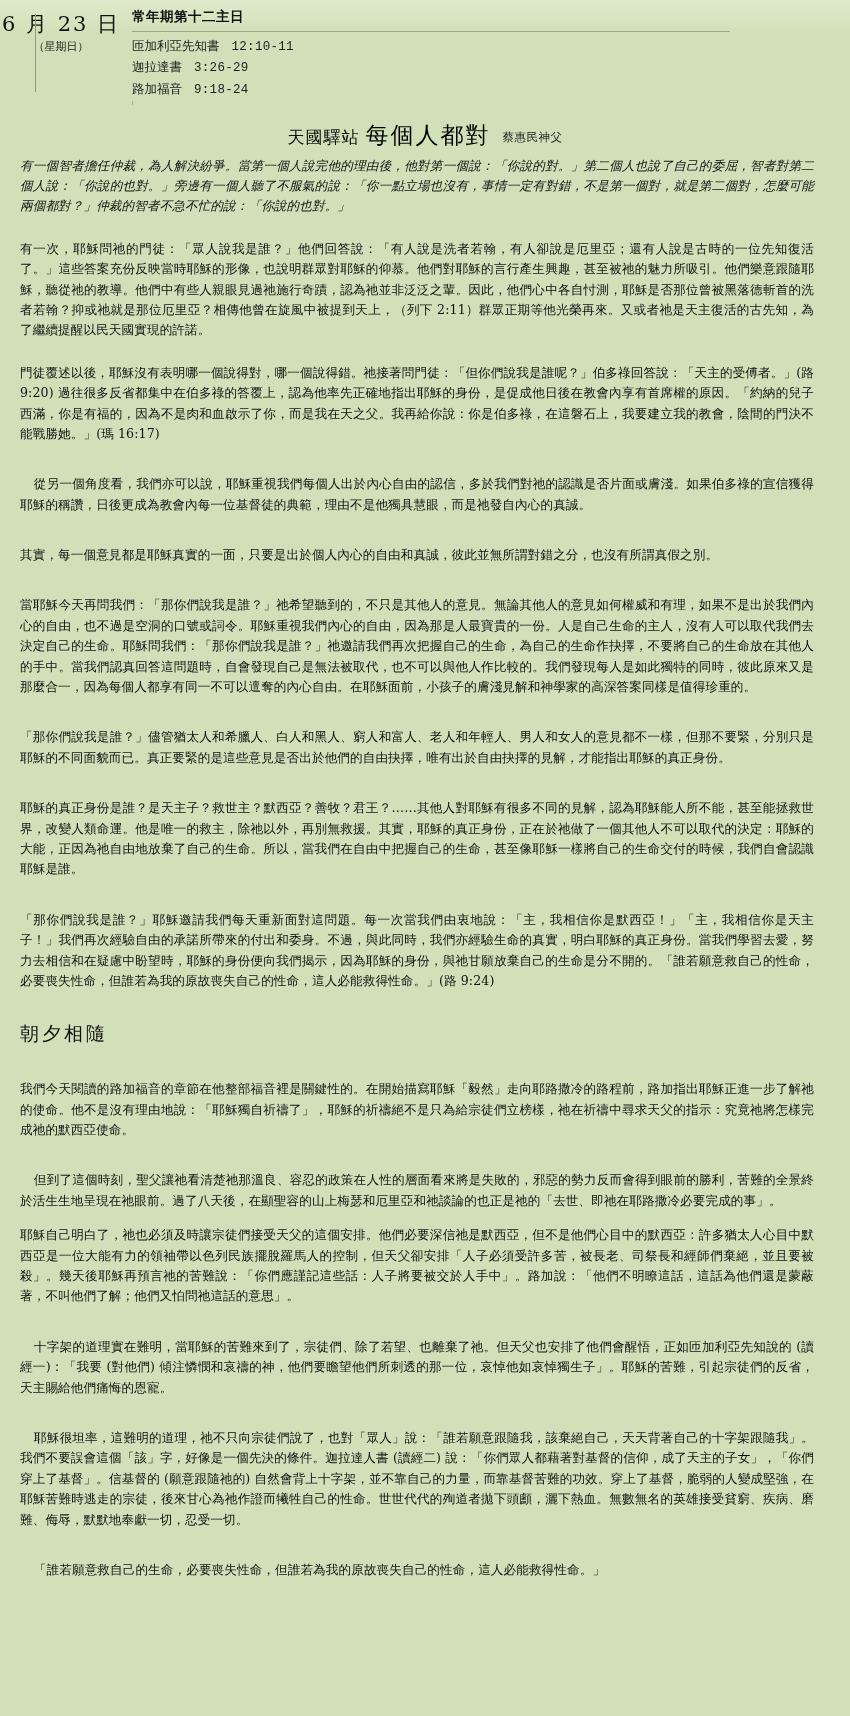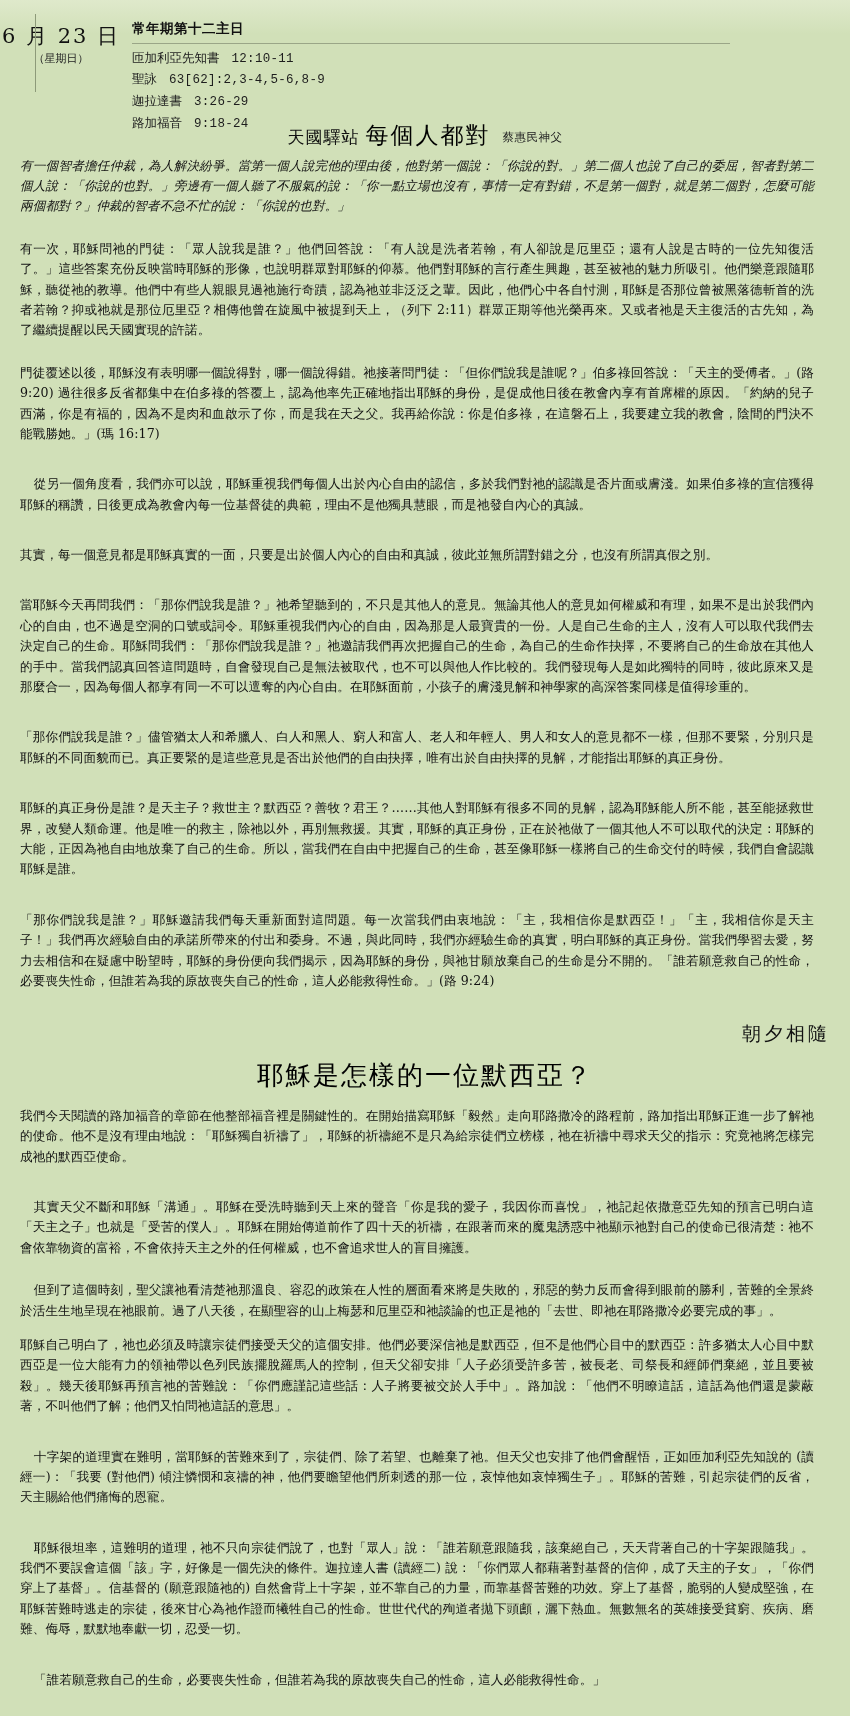--- a/index.html
+++ b/index.html
@@ -23,21 +23,21 @@
     height: 34px;
     background: linear-gradient(to bottom, #dfe9cb 0%, #d1e0b8 100%);
     pointer-events: none;
   }
 
   
   .header {
     position: relative;
     display: flex;
     align-items: flex-start;
-    padding: 20px 0 0 0;
+    padding: 8px 0 0 0;
     height: 106px;
     box-sizing: border-box;
   }
   .date-block {
     width: 122px;
     flex: 0 0 122px;
     text-align: center;
     padding-top: 4px;
   }
   .date-main {
@@ -153,26 +153,26 @@
   }
   p.body-text.gap {
     margin-bottom: 22px;
   }
   p.body-text.biggap {
     margin-bottom: 30px;
   }
 
   
   .section-divider-title {
-    text-align: right;
+    text-align: left;
     font-size: 19px;
     letter-spacing: 3px;
     color: #111;
     margin-top: 30px;
-    margin-bottom: 12px;
+    margin-bottom: 32px;
   }
   .article-title-2 {
     text-align: center;
     font-size: 26px;
     letter-spacing: 2px;
     color: #000;
     margin-bottom: 14px;
     line-height: 1.25;
   }
   .author-centered {
@@ -195,23 +195,20 @@
   <div class="date-block">
     <div class="date-main">6 月 23 日</div>
     <div class="date-weekday">（星期日）</div>
   </div>
 
   <div class="readings-block">
     <div class="season-title">常年期第十二主日</div>
     <hr class="readings-hr">
     <div class="reading-line">
       <span>匝加利亞先知書</span><span class="ref">12:10-11</span>
-    </div>
-    <div class="reading-line">
-      <span>聖詠</span><span class="ref">63[62]:2,3-4,5-6,8-9</span>
     </div>
     <div class="reading-line">
       <span>迦拉達書</span><span class="ref">3:26-29</span>
     </div>
     <div class="reading-line">
       <span>路加福音</span><span class="ref">9:18-24</span>
     </div>
   </div>
   <div class="header-bottom-rule"></div>
 </div>
@@ -230,23 +227,21 @@
   <p class="body-text biggap">當耶穌今天再問我們：「那你們說我是誰？」祂希望聽到的，不只是其他人的意見。無論其他人的意見如何權威和有理，如果不是出於我們內心的自由，也不過是空洞的口號或詞令。耶穌重視我們內心的自由，因為那是人最寶貴的一份。人是自己生命的主人，沒有人可以取代我們去決定自己的生命。耶穌問我們：「那你們說我是誰？」祂邀請我們再次把握自己的生命，為自己的生命作抉擇，不要將自己的生命放在其他人的手中。當我們認真回答這問題時，自會發現自己是無法被取代，也不可以與他人作比較的。我們發現每人是如此獨特的同時，彼此原來又是那麼合一，因為每個人都享有同一不可以邅奪的內心自由。在耶穌面前，小孩子的膚淺見解和神學家的高深答案同樣是值得珍重的。</p>
   <p class="body-text biggap">「那你們說我是誰？」儘管猶太人和希臘人、白人和黑人、窮人和富人、老人和年輕人、男人和女人的意見都不一樣，但那不要緊，分別只是耶穌的不同面貌而已。真正要緊的是這些意見是否出於他們的自由抉擇，唯有出於自由抉擇的見解，才能指出耶穌的真正身份。</p>
   <p class="body-text biggap">耶穌的真正身份是誰？是天主子？救世主？默西亞？善牧？君王？……其他人對耶穌有很多不同的見解，認為耶穌能人所不能，甚至能拯救世界，改變人類命運。他是唯一的救主，除祂以外，再別無救援。其實，耶穌的真正身份，正在於祂做了一個其他人不可以取代的決定：耶穌的大能，正因為祂自由地放棄了自己的生命。所以，當我們在自由中把握自己的生命，甚至像耶穌一樣將自己的生命交付的時候，我們自會認識耶穌是誰。</p>
   <p class="body-text">「那你們說我是誰？」耶穌邀請我們每天重新面對這問題。每一次當我們由衷地說：「主，我相信你是默西亞！」「主，我相信你是天主子！」我們再次經驗自由的承諾所帶來的付出和委身。不過，與此同時，我們亦經驗生命的真實，明白耶穌的真正身份。當我們學習去愛，努力去相信和在疑慮中盼望時，耶穌的身份便向我們揭示，因為耶穌的身份，與祂甘願放棄自己的生命是分不開的。「誰若願意救自己的性命，必要喪失性命，但誰若為我的原故喪失自己的性命，這人必能救得性命。」(路 9:24)</p>
 
 </div>
 
 <div class="article">
 
   <div class="section-divider-title">朝夕相隨</div>
-  <div class="article-title-2">耶穌是怎樣的一位默西亞？</div>
 
   <p class="body-text biggap">我們今天閱讀的路加福音的章節在他整部福音裡是關鍵性的。在開始描寫耶穌「毅然」走向耶路撒冷的路程前，路加指出耶穌正進一步了解祂的使命。他不是沒有理由地說：「耶穌獨自祈禱了」，耶穌的祈禱絕不是只為給宗徒們立榜樣，祂在祈禱中尋求天父的指示：究竟祂將怎樣完成祂的默西亞使命。</p>
-  <p class="body-text indent gap">其實天父不斷和耶穌「溝通」。耶穌在受洗時聽到天上來的聲音「你是我的愛子，我因你而喜悅」，祂記起依撒意亞先知的預言已明白這「天主之子」也就是「受苦的僕人」。耶穌在開始傳道前作了四十天的祈禱，在跟著而來的魔鬼誘惑中祂顯示祂對自己的使命已很清楚：祂不會依靠物資的富裕，不會依持天主之外的任何權威，也不會追求世人的盲目擁護。</p>
   <p class="body-text indent">但到了這個時刻，聖父讓祂看清楚祂那溫良、容忍的政策在人性的層面看來將是失敗的，邪惡的勢力反而會得到眼前的勝利，苦難的全景終於活生生地呈現在祂眼前。過了八天後，在顯聖容的山上梅瑟和厄里亞和祂談論的也正是祂的「去世、即祂在耶路撒冷必要完成的事」。</p>
   <p class="body-text biggap">耶穌自己明白了，祂也必須及時讓宗徒們接受天父的這個安排。他們必要深信祂是默西亞，但不是他們心目中的默西亞：許多猶太人心目中默西亞是一位大能有力的領袖帶以色列民族擺脫羅馬人的控制，但天父卻安排「人子必須受許多苦，被長老、司祭長和經師們棄絕，並且要被殺」。幾天後耶穌再預言祂的苦難說：「你們應謹記這些話：人子將要被交於人手中」。路加說：「他們不明瞭這話，這話為他們還是蒙蔽著，不叫他們了解；他們又怕問祂這話的意思」。</p>
   <p class="body-text indent biggap">十字架的道理實在難明，當耶穌的苦難來到了，宗徒們、除了若望、也離棄了祂。但天父也安排了他們會醒悟，正如匝加利亞先知說的 (讀經一)：「我要 (對他們) 傾注憐憫和哀禱的神，他們要瞻望他們所刺透的那一位，哀悼他如哀悼獨生子」。耶穌的苦難，引起宗徒們的反省，天主賜給他們痛悔的恩寵。</p>
   <p class="body-text indent biggap">耶穌很坦率，這難明的道理，祂不只向宗徒們說了，也對「眾人」說：「誰若願意跟隨我，該棄絕自己，天天背著自己的十字架跟隨我」。我們不要誤會這個「該」字，好像是一個先決的條件。迦拉達人書 (讀經二) 說：「你們眾人都藉著對基督的信仰，成了天主的子女」，「你們穿上了基督」。信基督的 (願意跟隨祂的) 自然會背上十字架，並不靠自己的力量，而靠基督苦難的功效。穿上了基督，脆弱的人變成堅強，在耶穌苦難時逃走的宗徒，後來甘心為祂作證而犧牲自己的性命。世世代代的殉道者拋下頭顱，灑下熱血。無數無名的英雄接受貧窮、疾病、磨難、侮辱，默默地奉獻一切，忍受一切。</p>
   <p class="body-text indent biggap">「誰若願意救自己的生命，必要喪失性命，但誰若為我的原故喪失自己的性命，這人必能救得性命。」</p>
 
 </div>
 
 </body></html>

